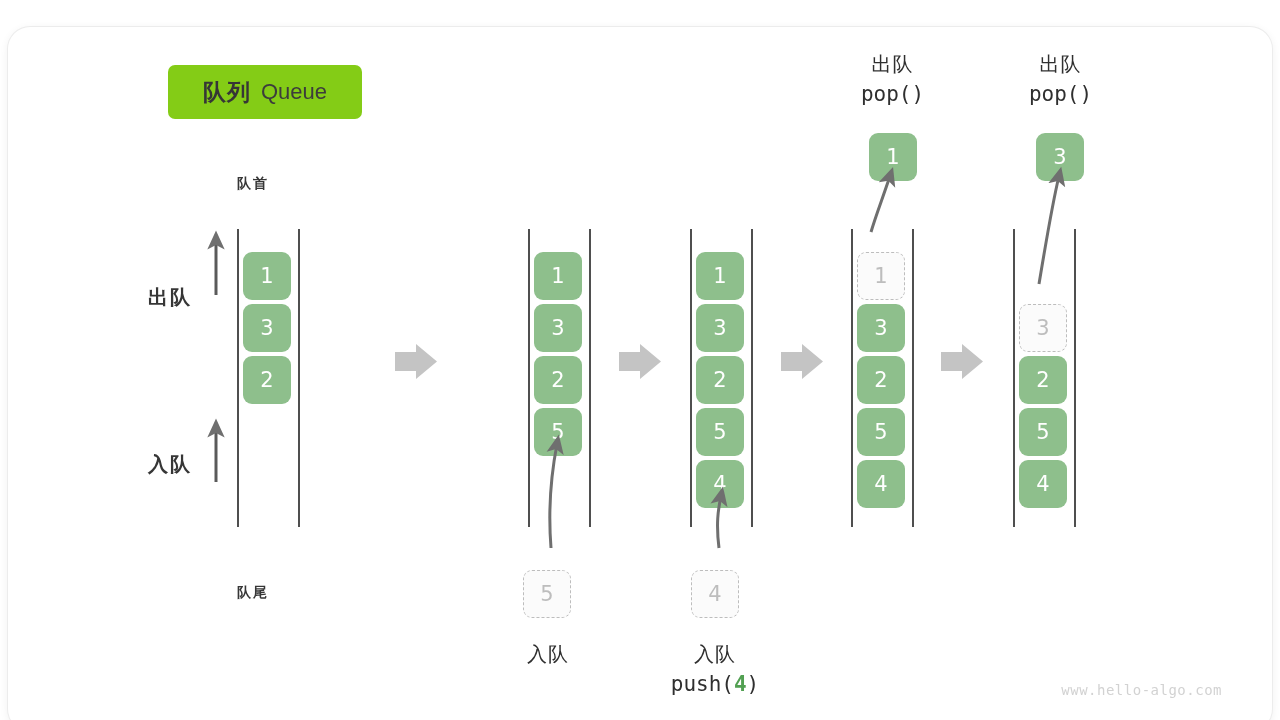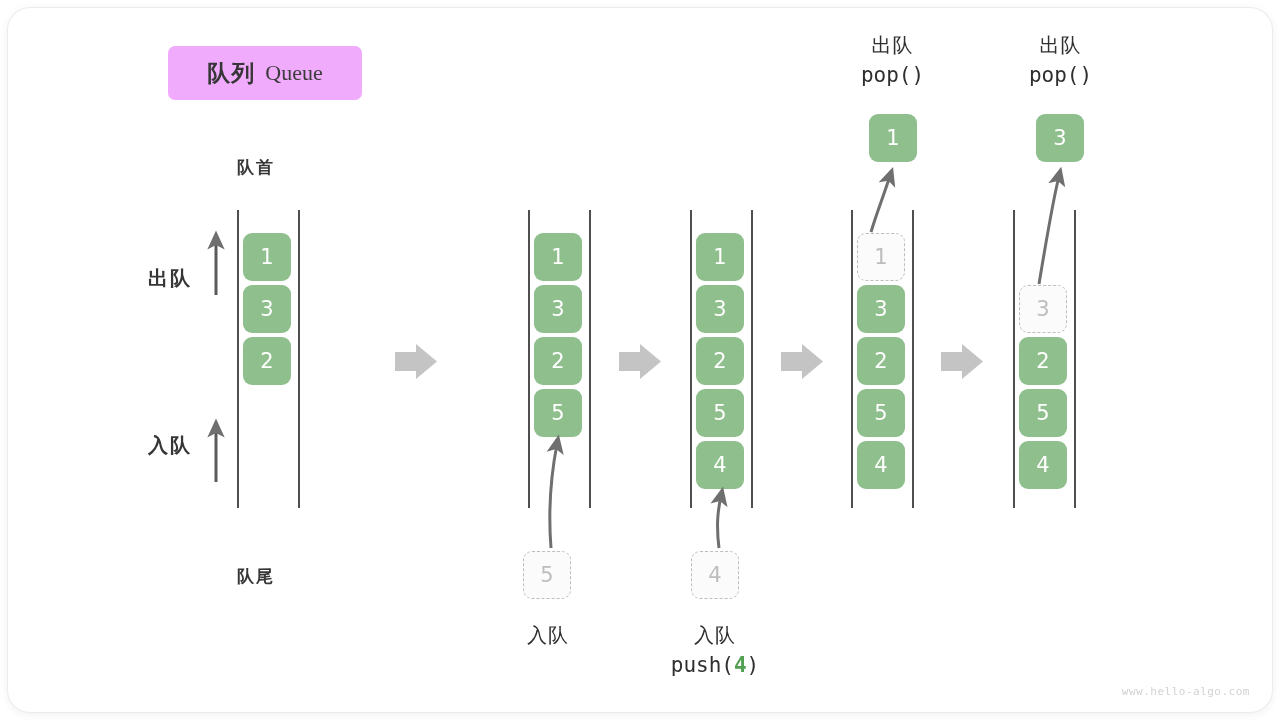--- a/index.html
+++ b/index.html
@@ -18,50 +18,50 @@
   #card {
     position: absolute;
     left: 8px;
     top: 8px;
     width: 1264px;
     height: 704px;
     background: #ffffff;
     border-radius: 22px;
     box-shadow: 0 0 0 1px #ececec, 0 2px 10px rgba(0,0,0,0.07);
   }
-  .abs { position: absolute; }
+  .abs { position: absolute; margin-top: 19px; }
 
   
   #title-badge {
     left: 168px;
     top: 46px;
     width: 194px;
     height: 54px;
-    background: #f0abfc;
+    background: #84cc16;
     border-radius: 7px;
     display: flex;
     align-items: center;
     justify-content: center;
     gap: 10px;
   }
   #title-badge .cn {
     font-size: 23px;
     font-weight: bold;
     color: #363636;
     letter-spacing: 1px;
   }
   #title-badge .en {
-    font-family: Liberation Serif, serif;
+    font-family: Liberation Sans, sans-serif;
     font-size: 22px;
     color: #3c3c3c;
   }
 
   
   .head-label {
-    font-size: 17px;
+    font-size: 14px;
     font-weight: bold;
     color: #363636;
     letter-spacing: 2px;
     white-space: nowrap;
   }
   .side-label {
     font-size: 20px;
     font-weight: bold;
     color: #363636;
     letter-spacing: 2px;
@@ -111,24 +111,24 @@
   .cell.ghost {
     background: #fbfbfb;
     color: #bdbdbd;
     border: 1.6px dashed #bdbdbd;
     box-sizing: border-box;
   }
   .cell.empty { background: transparent; }
 
   
   #watermark {
-    right: 30px;
+    right: 58px;
     bottom: 22px;
     font-family: "DejaVu Sans Mono", "Liberation Mono", monospace;
-    font-size: 11px;
+    font-size: 14px;
     color: #d2d2d2;
     letter-spacing: 0.5px;
   }
 
   svg.overlay {
     position: absolute;
     left: 0; top: 0;
     width: 1280px; height: 720px;
     pointer-events: none;
   }

